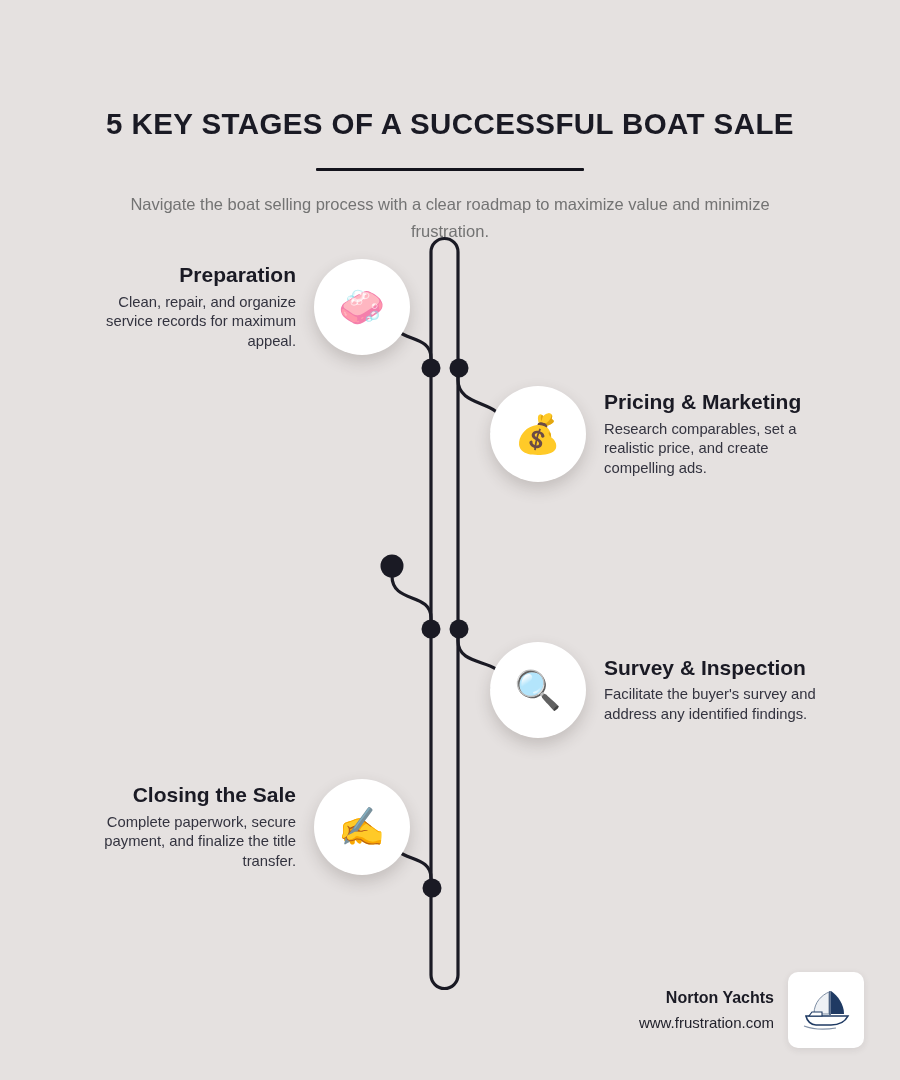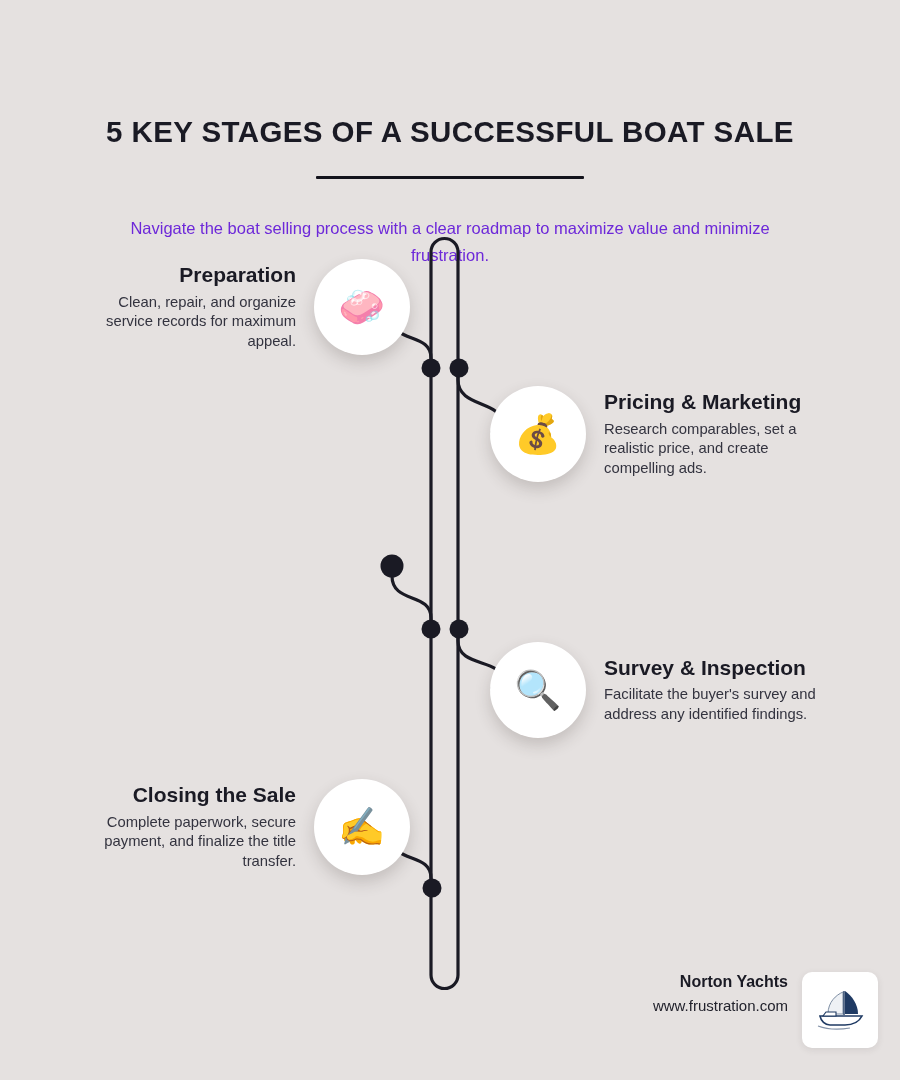--- a/index.html
+++ b/index.html
@@ -24,41 +24,41 @@
   }
 
   
   .header {
     position: absolute;
     top: 0; left: 0;
     width: 900px;
     text-align: center;
   }
   .main-title {
-    margin: 16px;
+    margin: 8px;
     padding-top: 98px;
     font-size: 29.5px;
     font-weight: 700;
     letter-spacing: 0.4px;
     color: #1a1a24;
     line-height: 1.2;
   }
   .title-divider {
     width: 268px;
     height: 3px;
     background: #13131c;
     margin: 27px auto 0 auto;
     border-radius: 1px;
   }
   .subtitle {
-    margin: 36px auto 0 auto;
+    margin: 20px auto 0 auto;
     width: 690px;
     font-size: 16.5px;
     line-height: 1.6;
-    color: #6d28d9;
+    color: #737373;
     font-weight: 400;
   }
 
   
   .connector {
     position: absolute;
     top: 0;
     left: 0;
     width: 900px;
     height: 1080px;
@@ -130,23 +130,23 @@
     font-weight: 400;
   }
 
   
   .footer {
     position: absolute;
     left: 490px;
     top: 972px;
     width: 410px;
     display: flex;
-    align-items: flex-start;
+    align-items: center;
     justify-content: flex-end;
-    padding-right: 22px;
+    padding-right: 36px;
     box-sizing: border-box;
   }
   .footer-text {
     text-align: right;
     margin-right: 14px;
   }
   .brand-name {
     font-size: 16px;
     font-weight: 700;
     color: #1a1a24;

